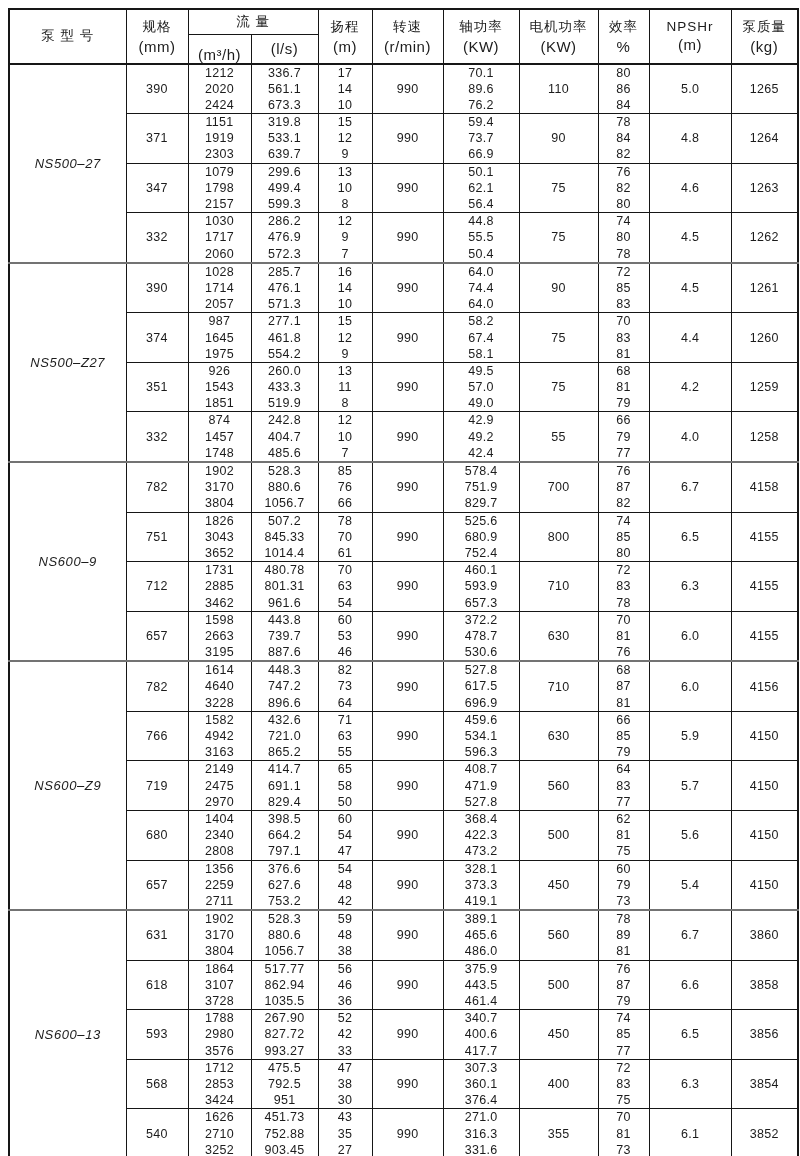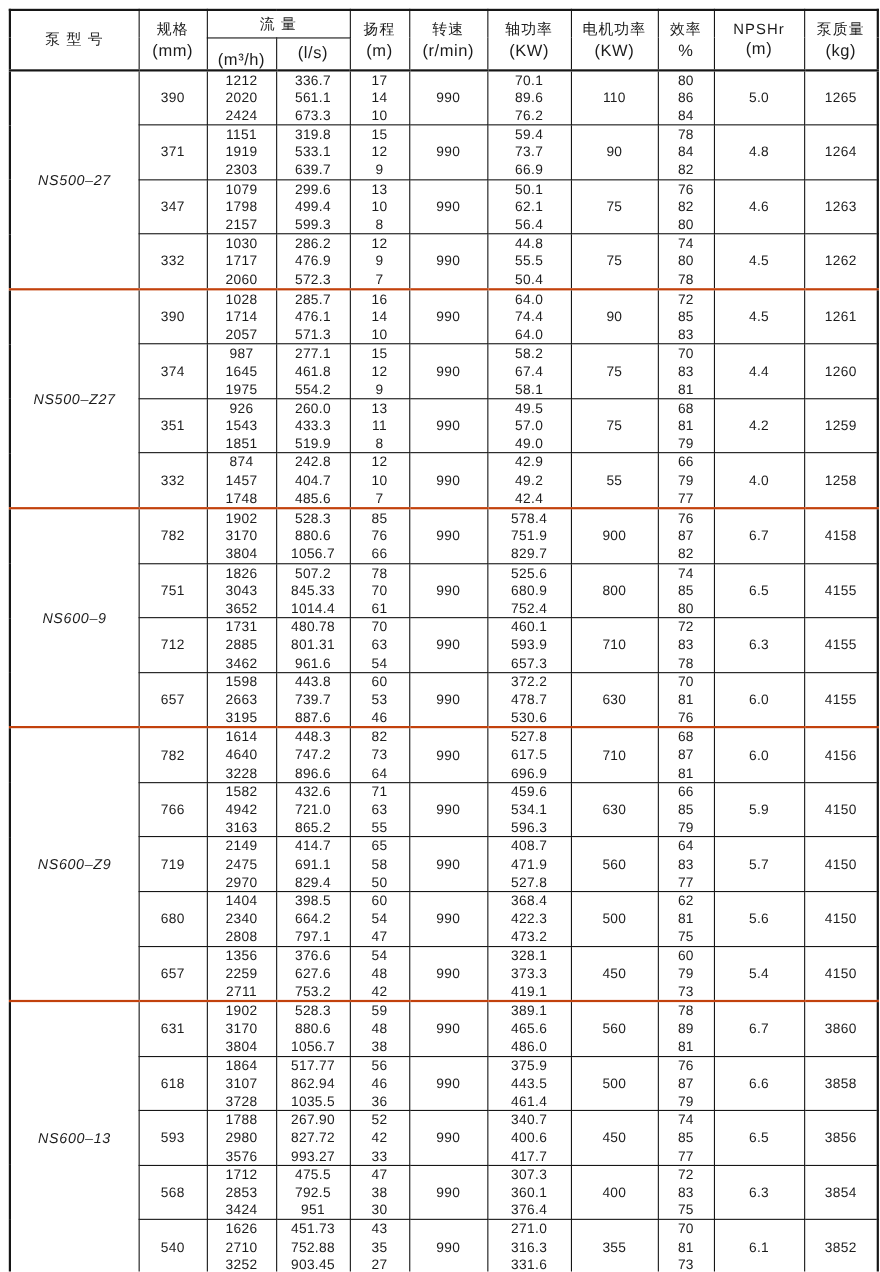--- a/index.html
+++ b/index.html
@@ -47,21 +47,21 @@
   thead th[rowspan],
   thead tr.hrow2 th {
     border-bottom: 2px solid #161616;
   }
   
   tbody tr.data-row { height: 49px; }
   tbody td {
     font-size: 12.5px;
     letter-spacing: 0.3px;
   }
-  tbody tr.group-start td { border-top: 2px solid #c2410c; }
+  tbody tr.group-start td { border-top: 2px solid #737373; }
   td.model-cell {
     font-size: 13px;
     letter-spacing: 0.6px;
     font-style: italic;
   }
   .subline {
     line-height: 16.2px;
     height: 16.2px;
   }
 </style>
@@ -405,21 +405,21 @@
             <div class="subline">85</div>
             <div class="subline">76</div>
             <div class="subline">66</div>
           </td>
           <td>990</td>
           <td>
             <div class="subline">578.4</div>
             <div class="subline">751.9</div>
             <div class="subline">829.7</div>
           </td>
-          <td>900</td>
+          <td>700</td>
           <td>
             <div class="subline">76</div>
             <div class="subline">87</div>
             <div class="subline">82</div>
           </td>
           <td>6.7</td>
           <td>4158</td>
         </tr>
         <tr class="data-row">
           <td>751</td>

